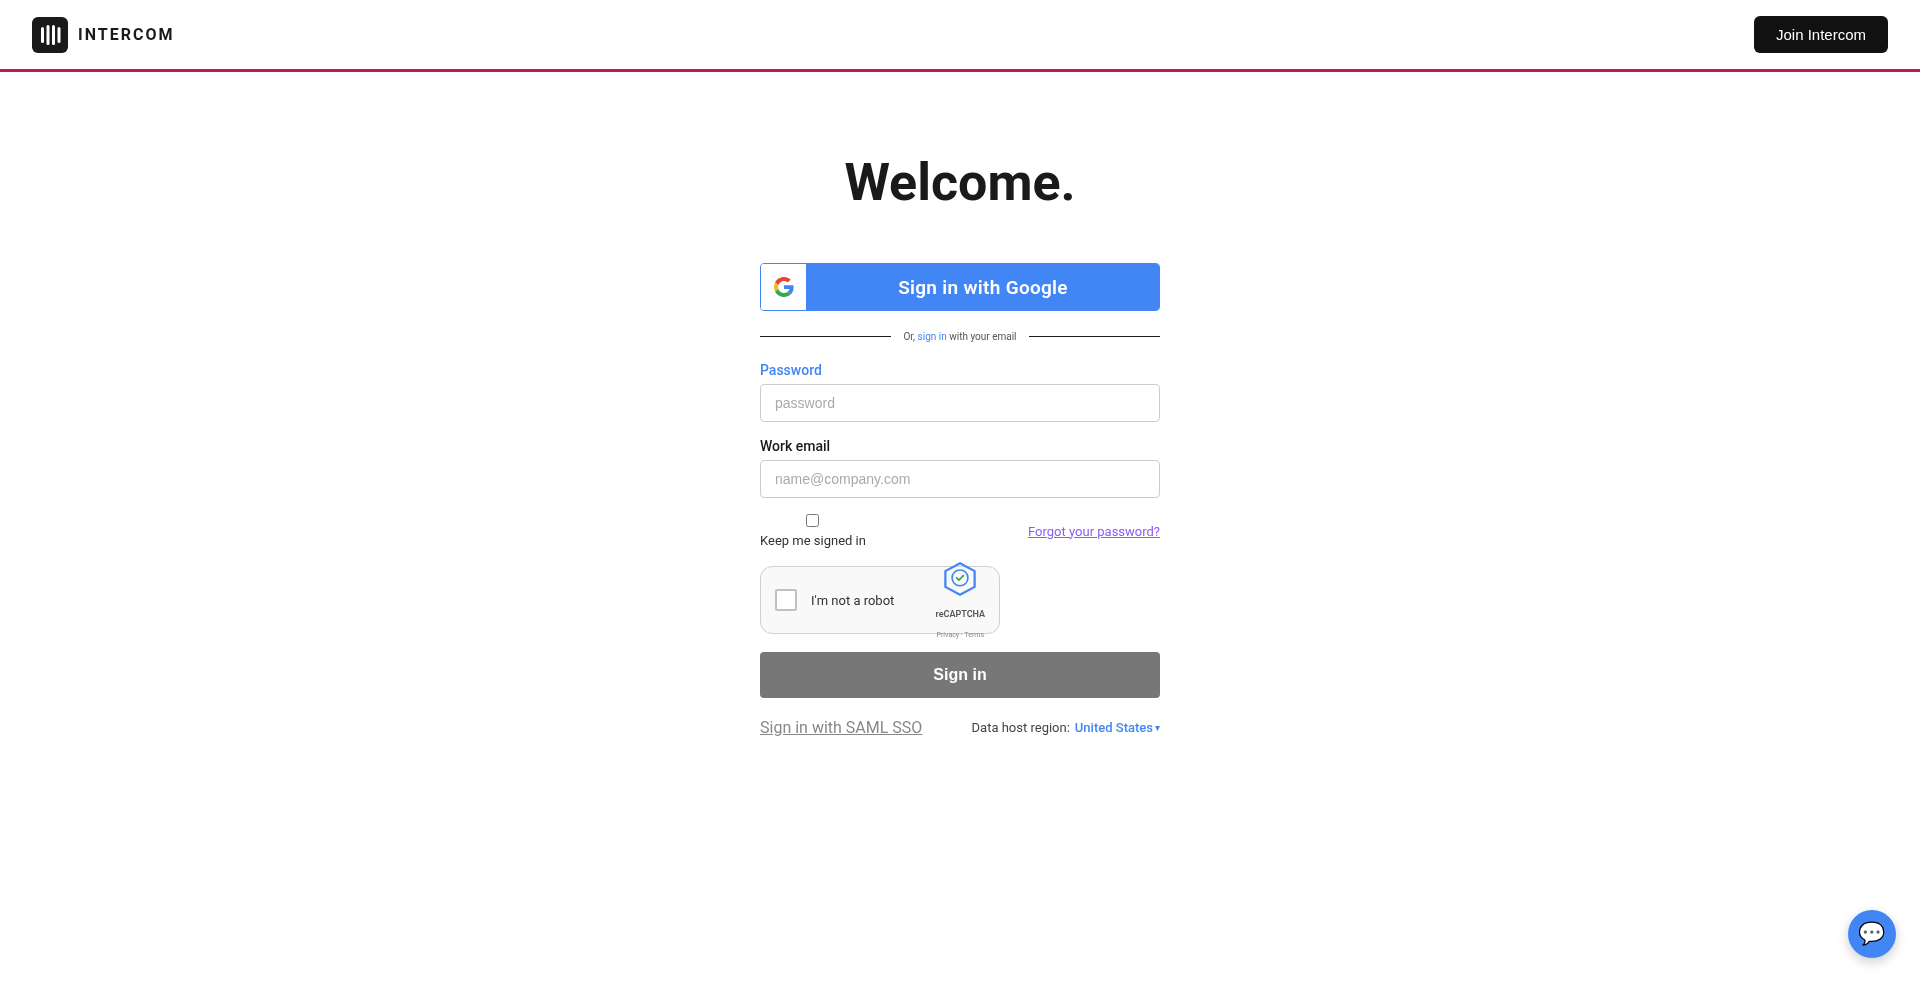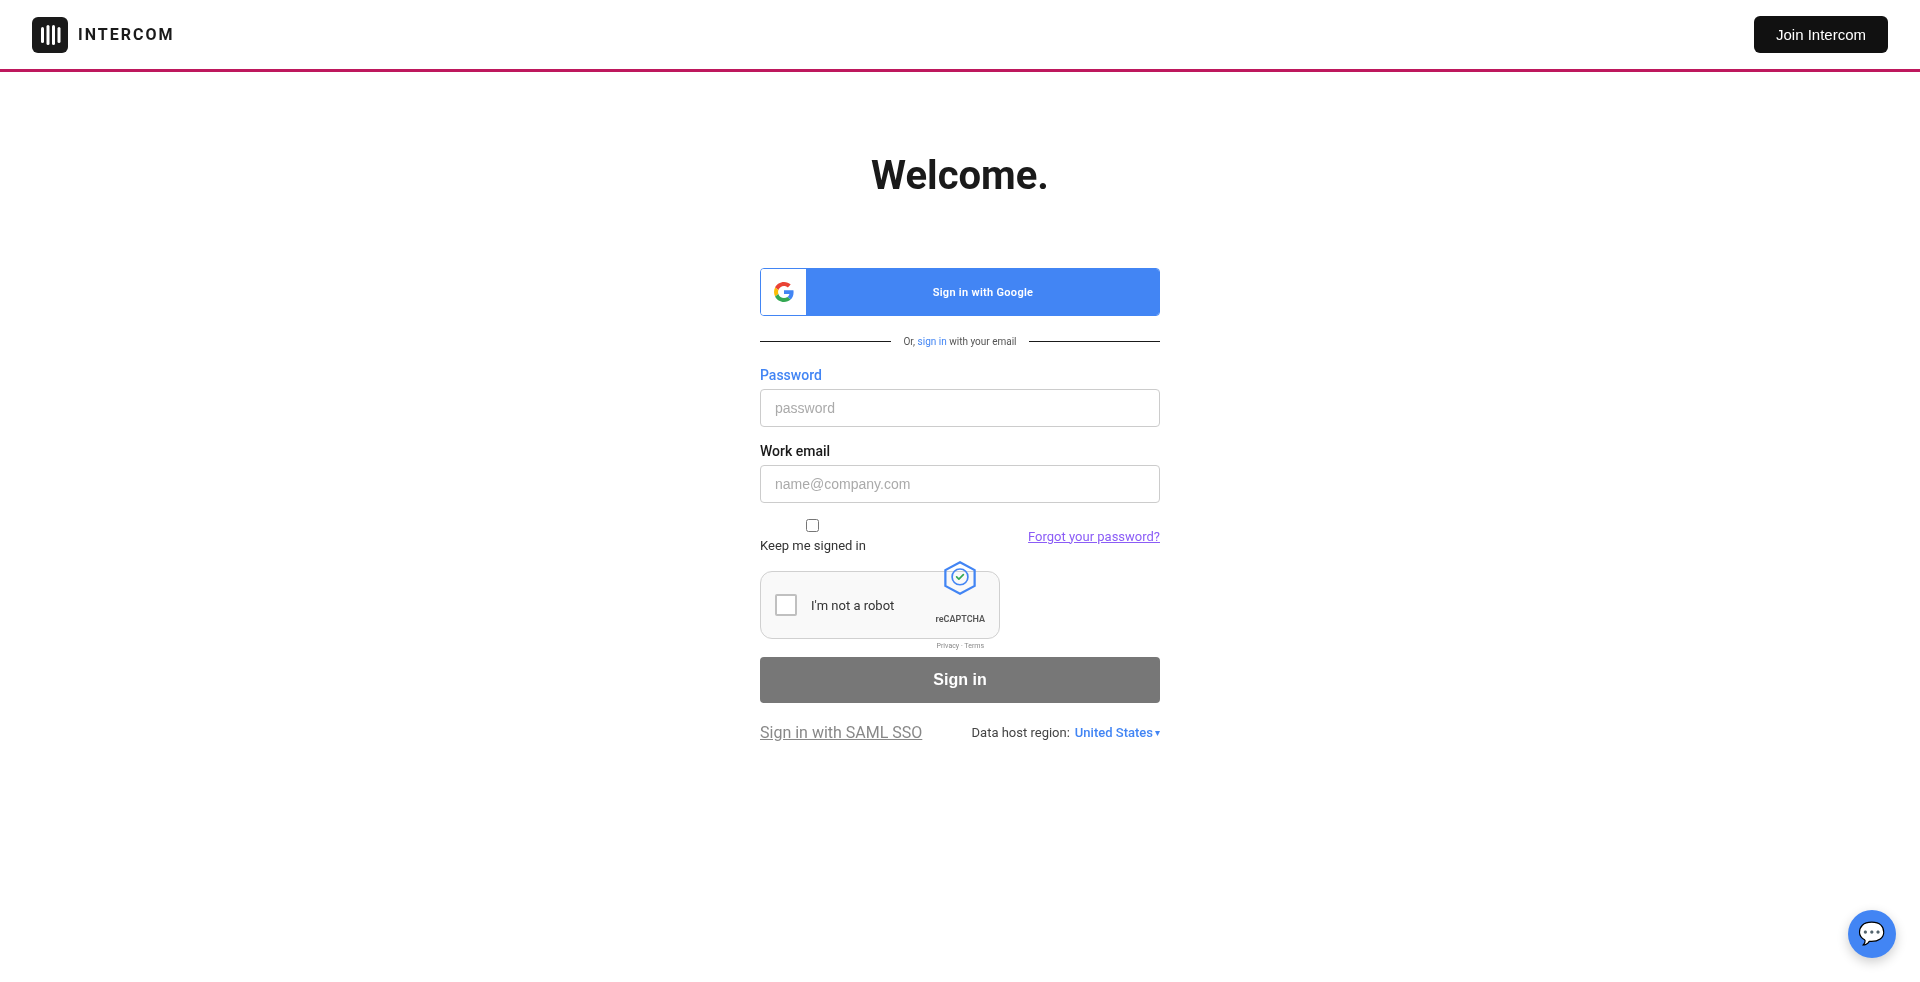--- a/index.html
+++ b/index.html
@@ -55,24 +55,24 @@
 
     
     .main-content {
       display: flex;
       flex-direction: column;
       align-items: center;
       padding-top: 80px;
     }
 
     .welcome-title {
-      font-size: 40px;
+      font-size: 52px;
       font-weight: 700;
       color: #1a1a1a;
-      margin-bottom: 69px;
+      margin-bottom: 50px;
       text-align: center;
     }
 
     .form-container {
       width: 400px;
       display: flex;
       flex-direction: column;
       gap: 0;
     }
 
@@ -101,21 +101,21 @@
     }
 
     .google-text-box {
       flex: 1;
       background: #4285f4;
       height: 46px;
       display: flex;
       align-items: center;
       justify-content: center;
       color: #ffffff;
-      font-size: 11px;
+      font-size: 19px;
       font-weight: 600;
       letter-spacing: 0.3px;
     }
 
     
     .google-g {
       width: 20px;
       height: 20px;
     }
 
@@ -234,21 +234,21 @@
     .recaptcha-label {
       font-size: 13px;
       color: #333333;
       flex: 1;
     }
 
     .recaptcha-logo-area {
       display: flex;
       flex-direction: column;
       align-items: center;
-      gap: 18px;
+      gap: 12px;
     }
 
     .recaptcha-icon {
       width: 36px;
       height: 36px;
     }
 
     .recaptcha-brand {
       font-size: 9px;
       color: #555555;

